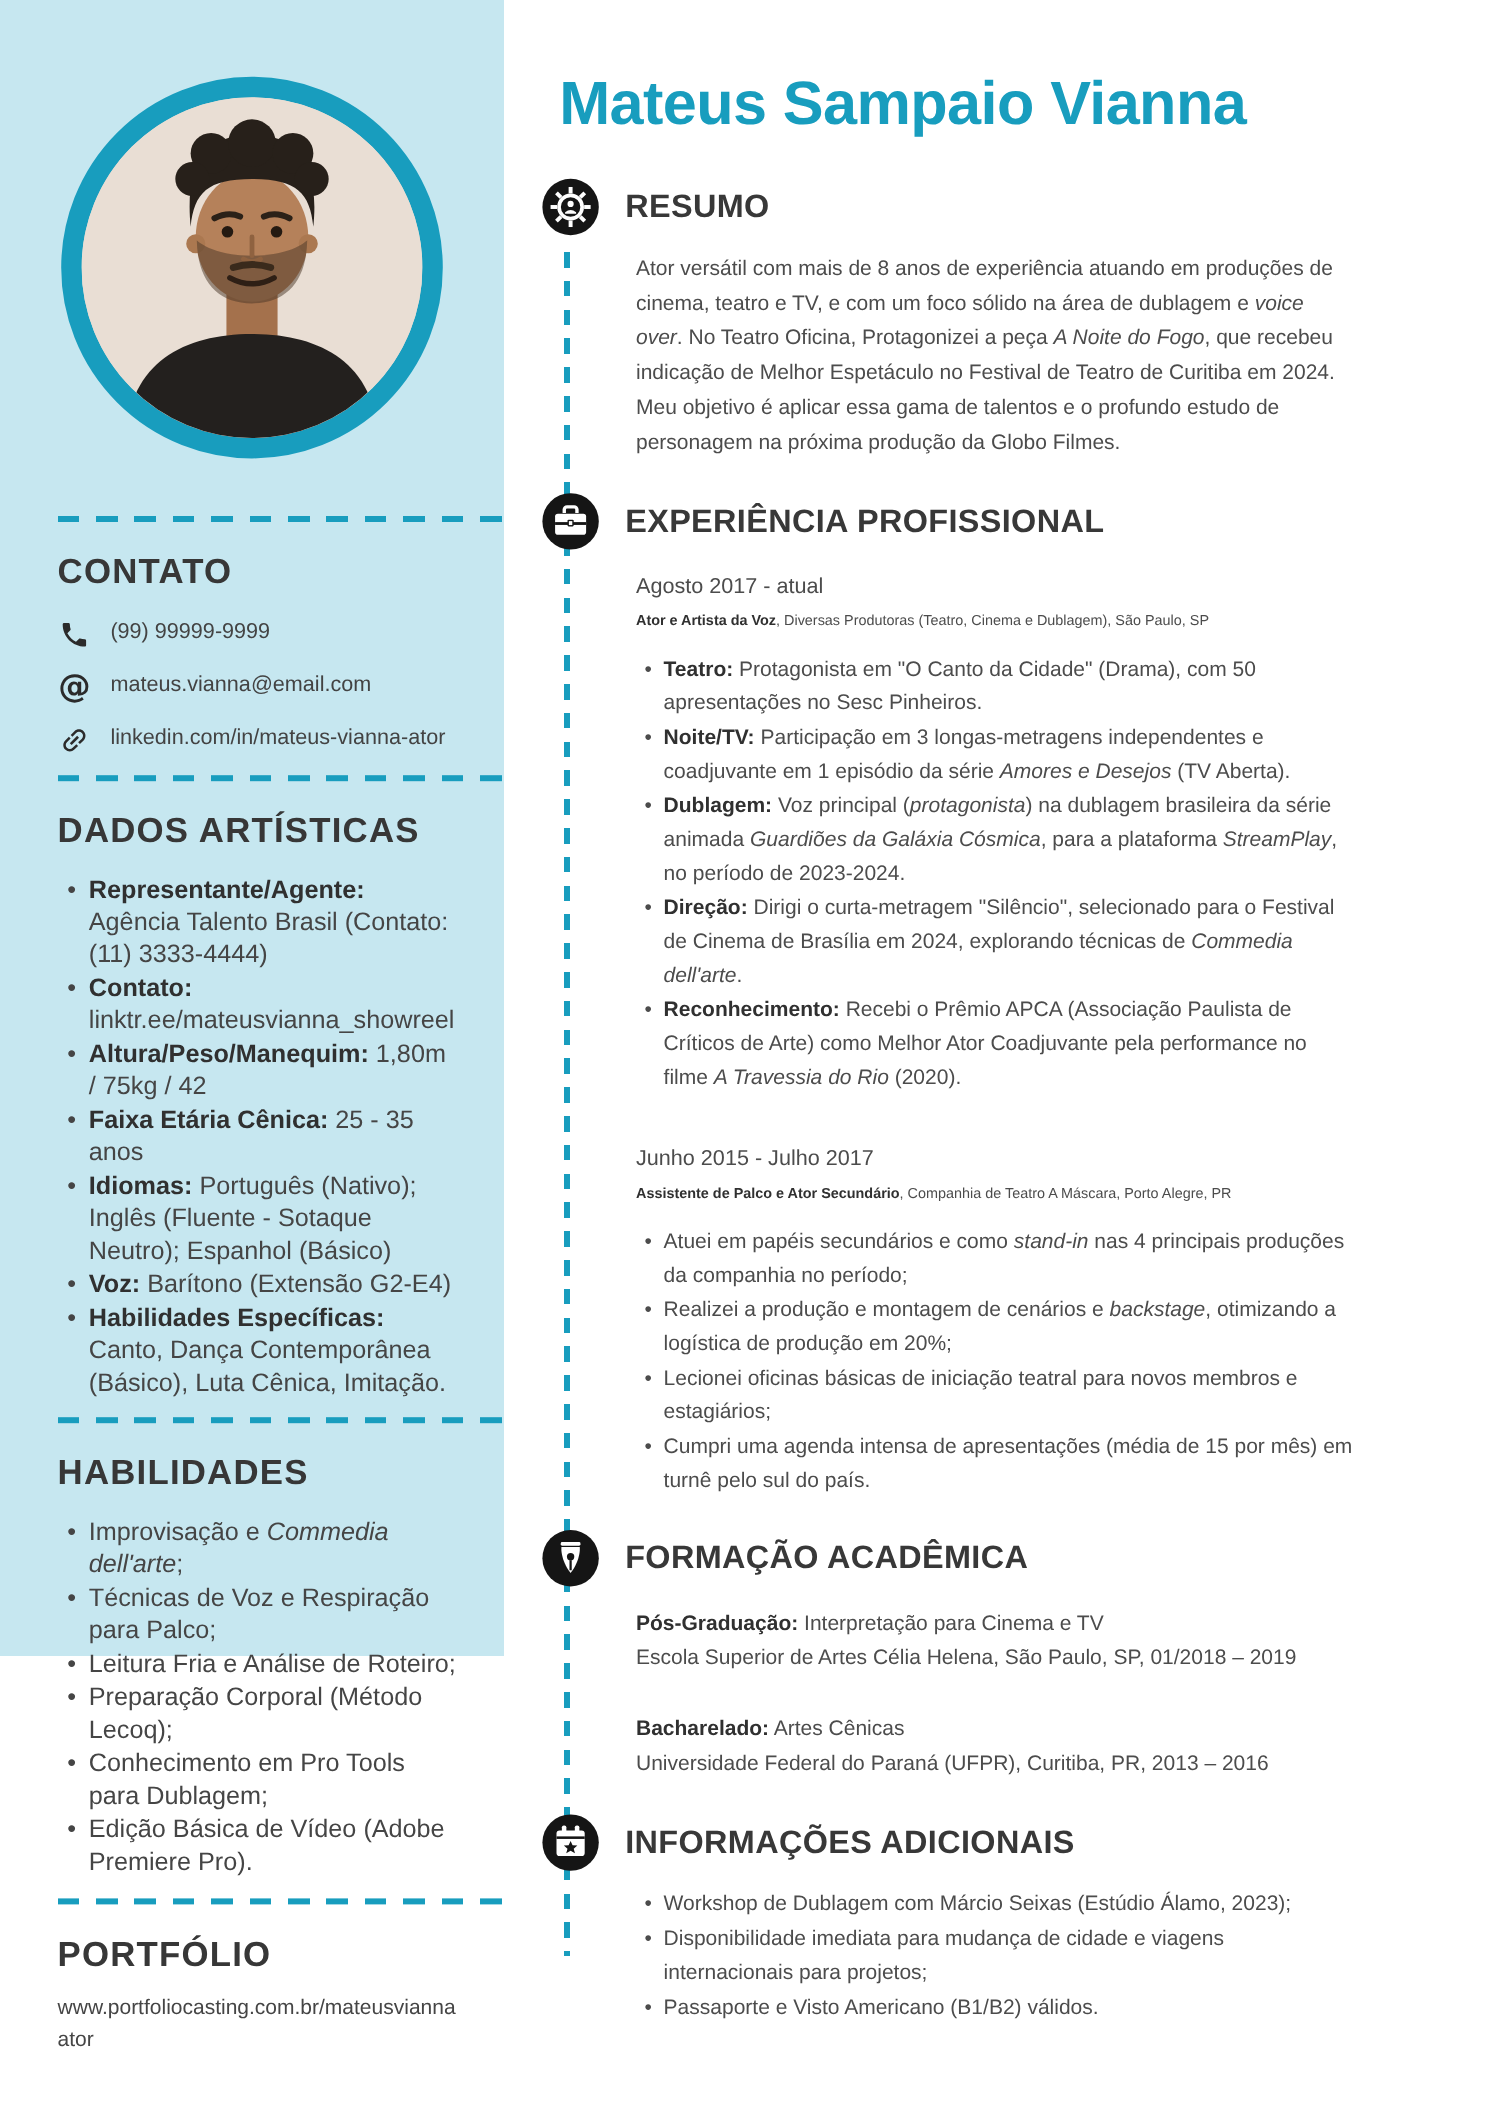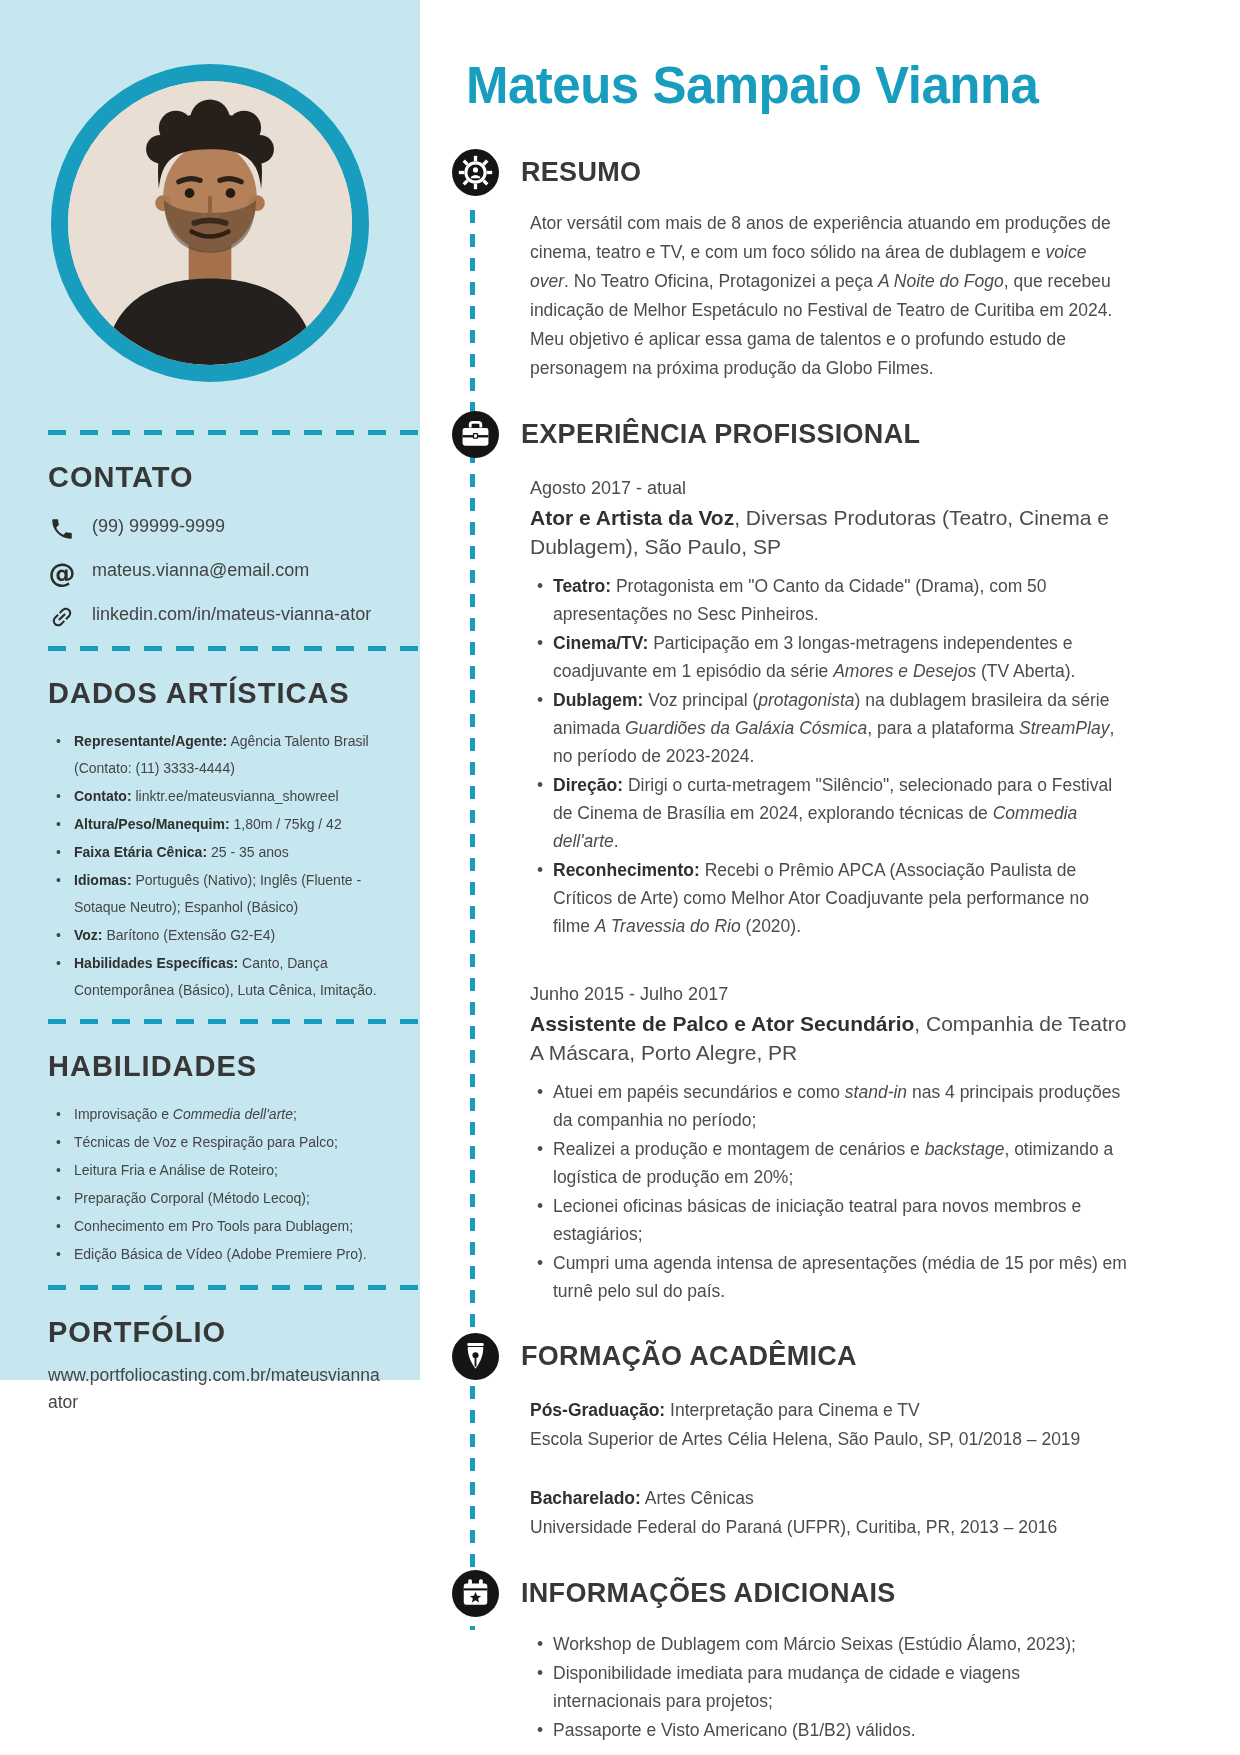--- a/index.html
+++ b/index.html
@@ -30,21 +30,21 @@
   }
   .contact-row { display:flex; align-items:flex-start; gap:16px; margin-bottom:15px;
     font-size:18px; line-height:1.35; color:#434343; }
   .contact-row .cicon { flex:none; width:28px; height:28px; display:flex;
     align-items:center; justify-content:center; margin-top:1px; }
   .cicon svg { width:26px; height:26px; }
   .at-glyph { font-family:"DejaVu Sans", sans-serif; font-size:27px; font-weight:bold;
     color:#2b2b2b; line-height:26px; }
   .rot-45 { transform:rotate(-45deg); }
   ul.side-list { list-style:none; margin:0 0 0 0; padding-left:26px;
-    font-size:14px; line-height:27px; color:#454545; }
+    font-size:21px; line-height:27px; color:#454545; }
   ul.side-list li { position:relative; margin-bottom:1px; }
   ul.side-list li::before { content:"\2022"; position:absolute; left:-18px; color:#454545; }
   .side-list strong, .portfolio-url strong { color:#303030; }
   .portfolio-url { font-size:17.5px; line-height:27px; color:#454545; word-break:break-all; }
   em { font-style:italic; }
   strong { font-weight:bold; color:#303030; }
 
   
   .main { position:absolute; left:420px; top:0; width:988px; height:1755px;
     padding-left:110px; }
@@ -63,21 +63,21 @@
     display:flex; align-items:center; justify-content:center; }
   .sec-icon svg { width:47px; height:47px; display:block; }
   .sec-title { font-size:27px; font-weight:bold; color:#383838; letter-spacing:0.3px; }
   .content { width:600px; font-size:17.5px; line-height:29px; color:#4c4c4c; }
   .sec-resumo { margin-top:34px; }
   .sec-resumo .content { margin-top:13px; }
   .sec-exp { margin-top:28px; }
   .job { margin-top:16px; }
   .job + .job { margin-top:40px; }
   .job-period { font-size:18px; color:#4c4c4c; line-height:29px; }
-  .job-role { font-size:21px; line-height:29px; }
+  .job-role { font-size:12px; line-height:29px; }
   ul.main-list { list-style:none; margin-top:11px; padding-left:23px; }
   ul.main-list li { position:relative; line-height:28px; margin-bottom:1px; }
   ul.main-list li::before { content:"\2022"; position:absolute; left:-16px; color:#4c4c4c; }
   .sec-edu { margin-top:28px; }
   .edu-entry { margin-top:16px; }
   .edu-entry + .edu-entry { margin-top:30px; }
   .sec-add { margin-top:28px; }
   .sec-add ul.main-list { margin-top:13px; }
 </style>
 </head>
@@ -221,21 +221,21 @@
           </svg>
         </span>
         <span class="sec-title">EXPERIÊNCIA PROFISSIONAL</span>
       </div>
 
       <div class="content job">
         <div class="job-period">Agosto 2017 - atual</div>
         <div class="job-role"><strong>Ator e Artista da Voz</strong>, Diversas Produtoras (Teatro, Cinema e Dublagem), São Paulo, SP</div>
         <ul class="main-list">
             <li><strong>Teatro:</strong> Protagonista em "O Canto da Cidade" (Drama), com 50 apresentações no Sesc Pinheiros.</li>
-            <li><strong>Cinema/TV:</strong> Participação em 3 longas-metragens independentes e coadjuvante em 1 episódio da série <em>Amores e Desejos</em> (TV Aberta).</li>
+            <li><strong>Noite/TV:</strong> Participação em 3 longas-metragens independentes e coadjuvante em 1 episódio da série <em>Amores e Desejos</em> (TV Aberta).</li>
             <li><strong>Dublagem:</strong> Voz principal (<em>protagonista</em>) na dublagem brasileira da série animada <em>Guardiões da Galáxia Cósmica</em>, para a plataforma <em>StreamPlay</em>, no período de 2023-2024.</li>
             <li><strong>Direção:</strong> Dirigi o curta-metragem "Silêncio", selecionado para o Festival de Cinema de Brasília em 2024, explorando técnicas de <em>Commedia dell'arte</em>.</li>
             <li><strong>Reconhecimento:</strong> Recebi o Prêmio APCA (Associação Paulista de Críticos de Arte) como Melhor Ator Coadjuvante pela performance no filme <em>A Travessia do Rio</em> (2020).</li>
           </ul>
       </div>
 
       <div class="content job">
         <div class="job-period">Junho 2015 - Julho 2017</div>
         <div class="job-role"><strong>Assistente de Palco e Ator Secundário</strong>, Companhia de Teatro A Máscara, Porto Alegre, PR</div>
         <ul class="main-list">

